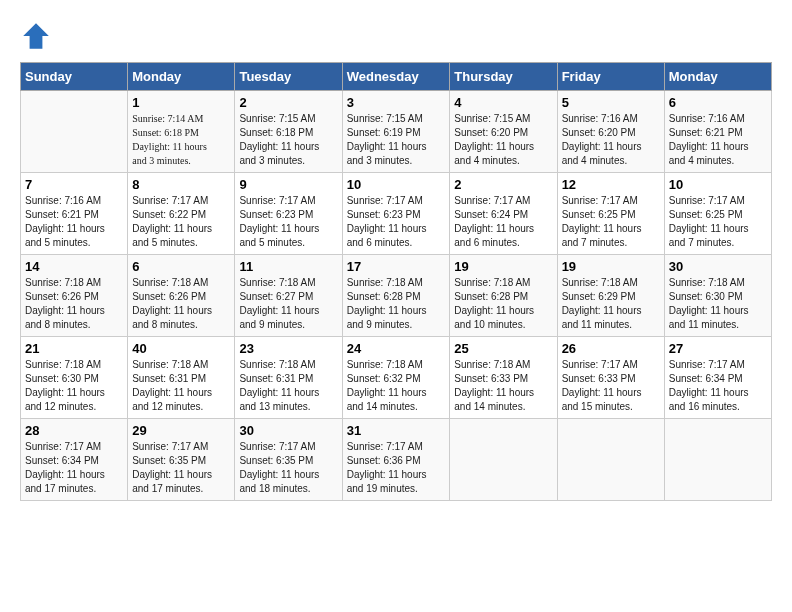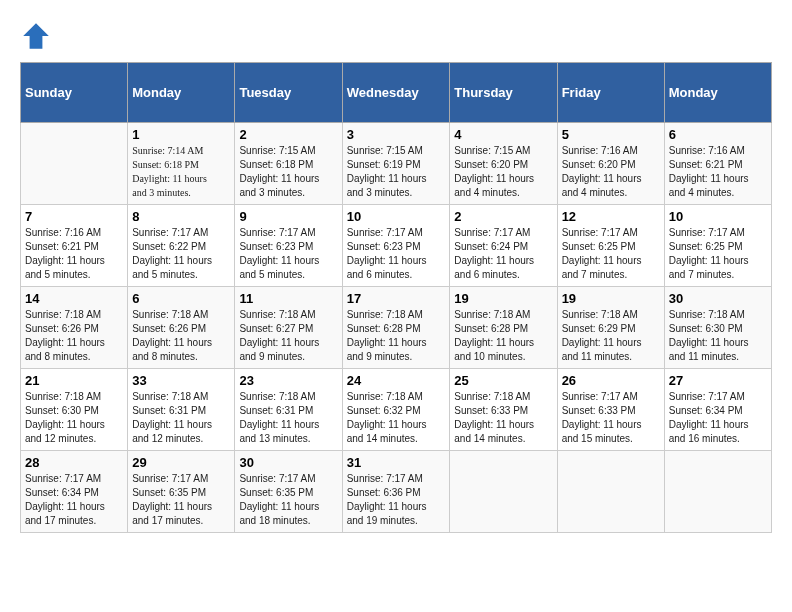--- a/index.html
+++ b/index.html
@@ -43,21 +43,21 @@
       color: #444;
     }
     table {
       width: 100%;
       border-collapse: collapse;
       font-size: 11px;
     }
     thead tr th {
       background-color: #3060a0;
       color: #fff;
-      padding: 22px 4px;
+      padding: 6px 4px;
       text-align: left;
       font-size: 13px;
       font-weight: bold;
       border: 1px solid #aaa;
     }
     tbody tr td {
       border: 1px solid #ccc;
       padding: 4px;
       vertical-align: top;
       width: 108px;
@@ -262,21 +262,21 @@
       </tr>
       <tr>
         <td>
           <div class="day-num">21</div>
           <div class="day-info" style="white-space: pre-line;">Sunrise: 7:18 AM
 Sunset: 6:30 PM
 Daylight: 11 hours
 and 12 minutes.</div>
         </td>
         <td>
-          <div class="day-num">33</div>
+          <div class="day-num">40</div>
           <div class="day-info" style="white-space: pre-line;">Sunrise: 7:18 AM
 Sunset: 6:31 PM
 Daylight: 11 hours
 and 12 minutes.</div>
         </td>
         <td>
           <div class="day-num">23</div>
           <div class="day-info" style="white-space: pre-line;">Sunrise: 7:18 AM
 Sunset: 6:31 PM
 Daylight: 11 hours

